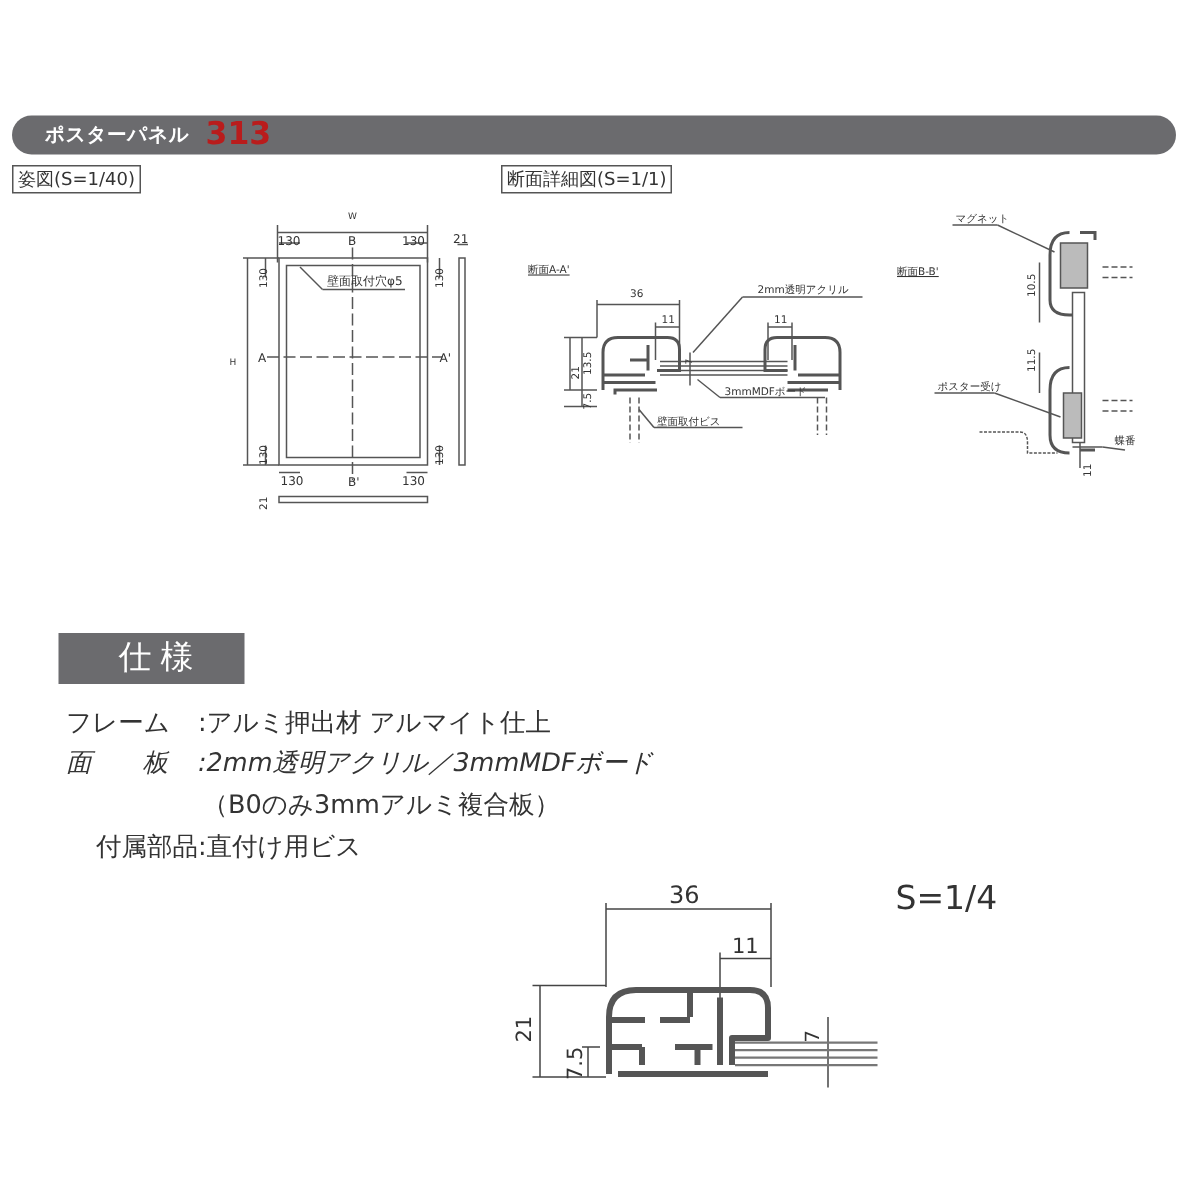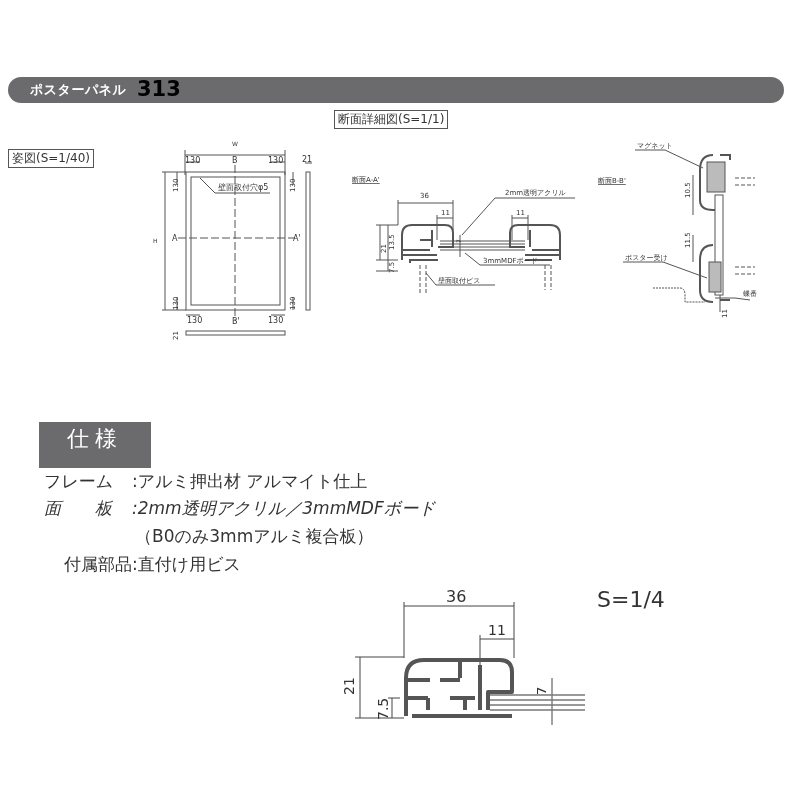--- a/index.html
+++ b/index.html
@@ -2,38 +2,38 @@
 <html><head>
 <meta charset="utf-8">
 <style>
   html, body { margin: 0; padding: 0; }
   body { width: 800px; height: 800px; background: #ffffff; position: relative; overflow: hidden;
          font-family: "DejaVu Sans", "Liberation Sans", sans-serif; color: #333; }
   .abs { position: absolute; }
   .header-bar { left: 8px; top: 77px; width: 398px; height: 26px; background: #6b6b6e;
                 border-radius: 13px; width: 776px; }
   .header-title { left: 30px; top: 81px; color: #fff; font-size: 13px; font-weight: bold; letter-spacing: 0.5px; }
-  .header-num { left: 137px; top: 77px; color: #000000; font-size: 21px; font-weight: bold; }
+  .header-num { left: 137px; top: 77px; color: #b91c1c; font-size: 21px; font-weight: bold; }
   .boxlabel { border: 1px solid #555; background: #fff; font-size: 12px; color: #333; padding: 0 3px;
               line-height: 17px; height: 17px; white-space: nowrap; }
-  .spec-title { left: 39px; top: 422px; width: 112px; height: 46px; background: #6b6b6e; color: #fff;
-                font-size: 22px; line-height: 34px; text-align: center; letter-spacing: 6px; }
+  .spec-title { left: 39px; top: 422px; width: 112px; height: 34px; background: #6b6b6e; color: #fff;
+                font-size: 22px; line-height: 34px; text-align: center; letter-spacing: 6px; padding-left: 12px; }
   .spec-line { font-size: 17px; color: #333; white-space: nowrap; left: 44px; }
   .spec-key { display: inline-block; width: 88px; }
   .scale-big { left: 597px; top: 587px; font-size: 22px; color: #333; }
   svg text { font-family: "DejaVu Sans", "Liberation Sans", sans-serif; fill: #333; }
 </style>
 </head>
 <body>
 
 <div class="abs header-bar"></div>
 <div class="abs header-title">ポスターパネル</div>
 <div class="abs header-num">313</div>
 
-<div class="abs boxlabel" style="left:8px; top:110px;margin-top:39px;">姿図(S=1/40)</div>
+<div class="abs boxlabel" style="left:8px; top:110px;">姿図(S=1/40)</div>
 <div class="abs boxlabel" style="left:334px; top:110px;">断面詳細図(S=1/1)</div>
 
 <svg class="abs" style="left:150px; top:130px;" width="180" height="215">
   <g stroke="#555" fill="none" stroke-width="1">
 
     <line x1="35" y1="25" x2="135" y2="25"></line>
     <line x1="35" y1="20" x2="35" y2="45"></line>
     <line x1="135" y1="20" x2="135" y2="45"></line>
 
     <rect x="36" y="42" width="99" height="138"></rect>

